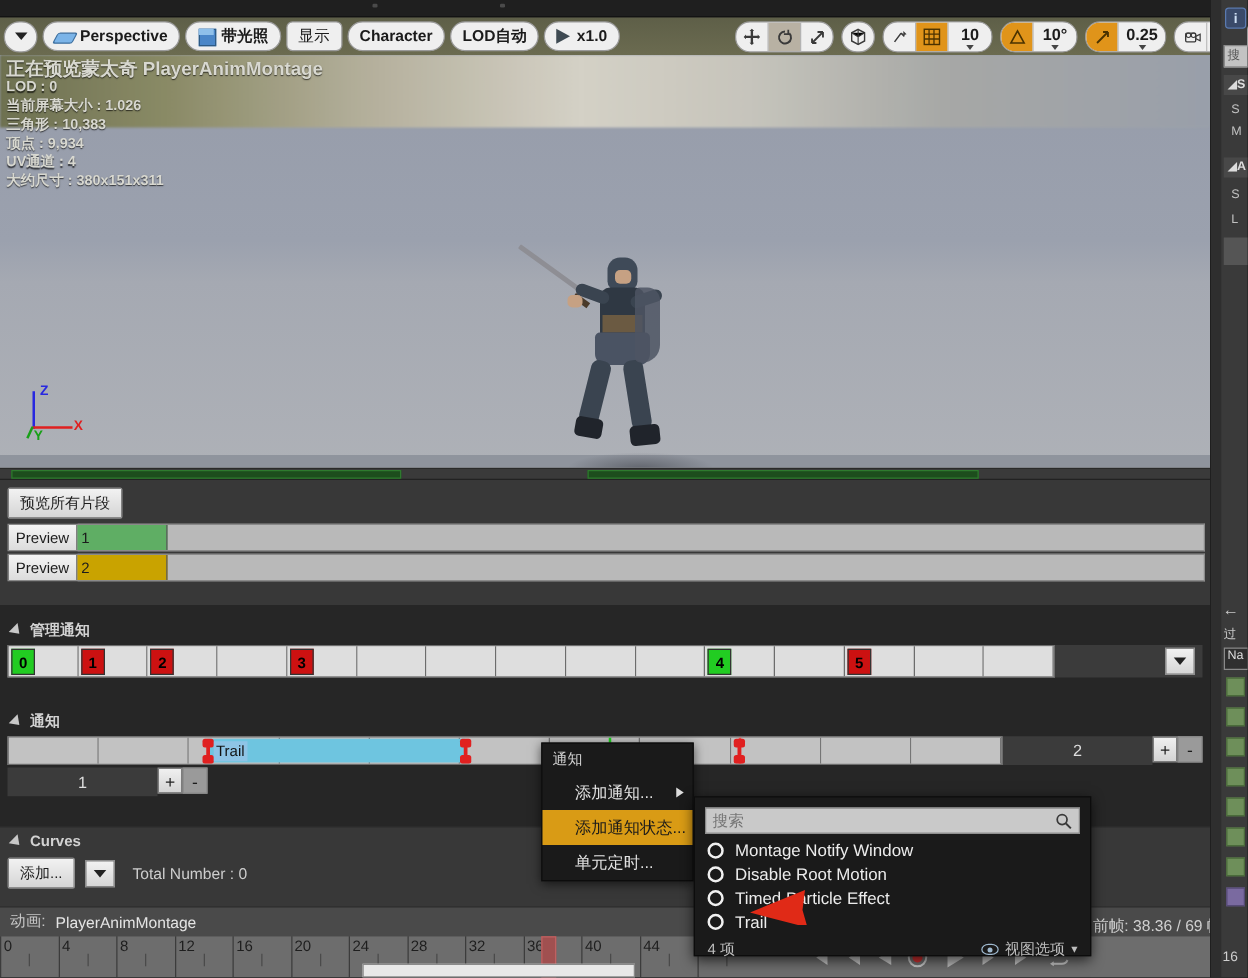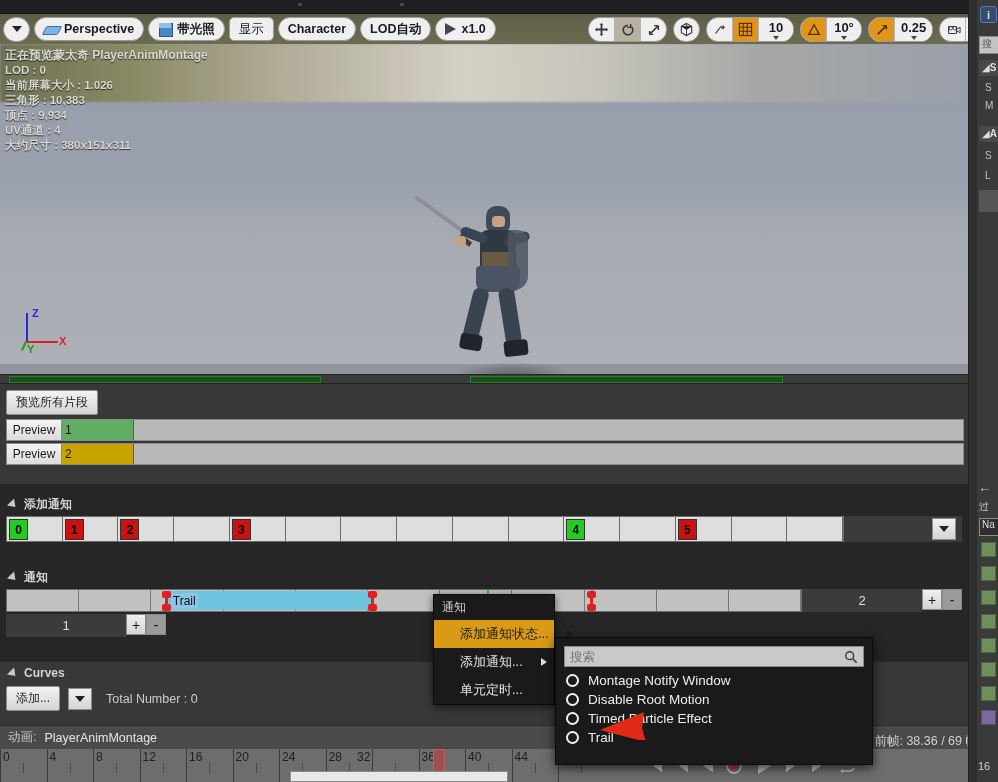--- a/index.html
+++ b/index.html
@@ -47,21 +47,21 @@
 
   
   .viewport { position:absolute; left:0; top:44px; width:968px; height:330px; overflow:hidden;
      background:linear-gradient(180deg,#9aa0aa 0%,#a3a8b1 55%,#a9adb5 100%); }
   .vp-sky { position:absolute; inset:0;
      background:linear-gradient(180deg,#969caa 0,#9ba1ae 45%,#a5a9b2 55%,#aeb1b7 100%); }
   .vp-blur-top { position:absolute;left:0;top:0;width:968px;height:58px;
      background:linear-gradient(90deg,#6c6f4d 0%,#8a8a63 14%,#b5b09a 30%,#d8d4c8 48%,#c9c7bd 62%,#a8a9a6 78%,#9aa0aa 100%); filter:blur(1px); opacity:.95;}
   .vp-floor { position:absolute;left:0;bottom:0;width:968px;height:10px;background:#8f949d;}
   .vp-stats { position:absolute; left:5px; top:4px; font-size:11.5px; line-height:15px; color:#d8d8d0; text-shadow:0 1px 1px rgba(0,0,0,.7); font-weight:bold;}
-  .vp-stats .hdr { font-size:12px;text-align:center; }
+  .vp-stats .hdr { font-size:15px;text-align:center; }
   .gizmo { position:absolute; left:18px; bottom:22px; width:60px;height:45px; font-size:11px; font-weight:bold;}
   .gz-line{position:absolute;}
   .shadow-blob { position:absolute; left:455px; top:318px; width:115px; height:26px;
     background:radial-gradient(ellipse at center, rgba(60,62,70,.55) 0%, rgba(110,114,124,0) 72%); }
 
   
   .char { position:absolute; left:408px; top:150px; width:170px; height:215px; }
   .cpart { position:absolute; }
 
   
@@ -349,21 +349,21 @@
       <div class="prev">Preview</div>
       <div class="track">
         <div class="mseg" id="seg1" style="left: 0px; width: 8%; background: rgb(201, 163, 0); border-right: 1px solid rgb(90, 90, 90);">2</div>
       </div>
     </div>
   </div>
 
   <div style="position:absolute;left:0;top:492px;width:968px;">
     <div class="sect-hdr">
       <span class="tri"></span>
-      <span>添加通知</span>
+      <span>管理通知</span>
     </div>
     <div style="display:flex;align-items:center;margin:0 6px;gap:0;">
       <div class="timing-row" id="timing-row" style="flex:1;margin:0;">
           <div class="tcell">
             <div class="tbadge g">0</div>
           </div>
           <div class="tcell">
             <div class="tbadge r">1</div>
           </div>
           <div class="tcell">
@@ -483,21 +483,21 @@
       <div class="rtick" style="left: 232.5px;"></div>
       <div class="rlabel" style="left: 235.5px;">20</div>
       <div class="rmin" style="left: 255.75px;"></div>
       <div class="rtick" style="left: 279px;"></div>
       <div class="rlabel" style="left: 282px;">24</div>
       <div class="rmin" style="left: 302.25px;"></div>
       <div class="rtick" style="left: 325.5px;"></div>
       <div class="rlabel" style="left: 328.5px;">28</div>
       <div class="rmin" style="left: 348.75px;"></div>
       <div class="rtick" style="left: 372px;"></div>
-      <div class="rlabel" style="left: 357px;">32</div>
+      <div class="rlabel" style="left: 375px;">32</div>
       <div class="rmin" style="left: 395.25px;"></div>
       <div class="rtick" style="left: 418.5px;"></div>
       <div class="rlabel" style="left: 421.5px;">36</div>
       <div class="rmin" style="left: 441.75px;"></div>
       <div class="rtick" style="left: 465px;"></div>
       <div class="rlabel" style="left: 468px;">40</div>
       <div class="rmin" style="left: 488.25px;"></div>
       <div class="rtick" style="left: 511.5px;"></div>
       <div class="rlabel" style="left: 514.5px;">44</div>
       <div class="rmin" style="left: 534.75px;"></div>
@@ -540,26 +540,26 @@
 
   </div>
 
   <div class="framecount">
     <span>前帧:</span>
     <span>38.36 / 69 帧</span>
   </div>
 
   <div class="ctxmenu" style="left:433px; top:594px; width:122px;">
     <div class="ctx-title">通知</div>
+    <div class="ctx-item">
+      <span>添加通知...</span>
+      <span class="ctx-arrow"></span>
+    </div>
     <div class="ctx-item sel">
       <span>添加通知状态...</span>
-      <span class="ctx-arrow"></span>
-    </div>
-    <div class="ctx-item">
-      <span>添加通知...</span>
       <span class="ctx-arrow"></span>
     </div>
     <div class="ctx-item">
       <span>单元定时...</span>
     </div>
   </div>
 
   <div class="submenu" style="left:555px; top:637px; width:318px; height:128px;">
     <div class="sm-search">
       <input type="text" placeholder="搜索" style="">
@@ -576,20 +576,28 @@
       <span class="radio"></span>
       <span>Disable Root Motion</span>
     </div>
     <div class="sm-item">
       <span class="radio"></span>
       <span>Timed Particle Effect</span>
     </div>
     <div class="sm-item">
       <span class="radio"></span>
       <span>Trail</span>
+    </div>
+    <div class="sm-foot">
+      <span>4 项</span>
+      <span style="display:flex;align-items:center;gap:5px;">
+        <span class="eye"></span>
+        <span>视图选项</span>
+        <span style="font-size:10px;">▾</span>
+      </span>
     </div>
   </div>
 
   <svg class="arrow-anno" style="left:580px;top:684px;width:340px;height:56px;" viewBox="0 0 340 56">
     <path d="M336 2 L62 44 L64 28 L20 46 L66 58 L62 44 Z" fill="#e02a17"></path>
   </svg>
 
   <div class="rsb">
     <div class="rsb-strip"></div>
     <div class="rsb-ico" style="top:6px;background:#3a4a6a;border:1px solid #5a7ab0;display:flex;align-items:center;justify-content:center;color:#cfe0f5;font-size:11px;font-weight:bold;">i</div>

